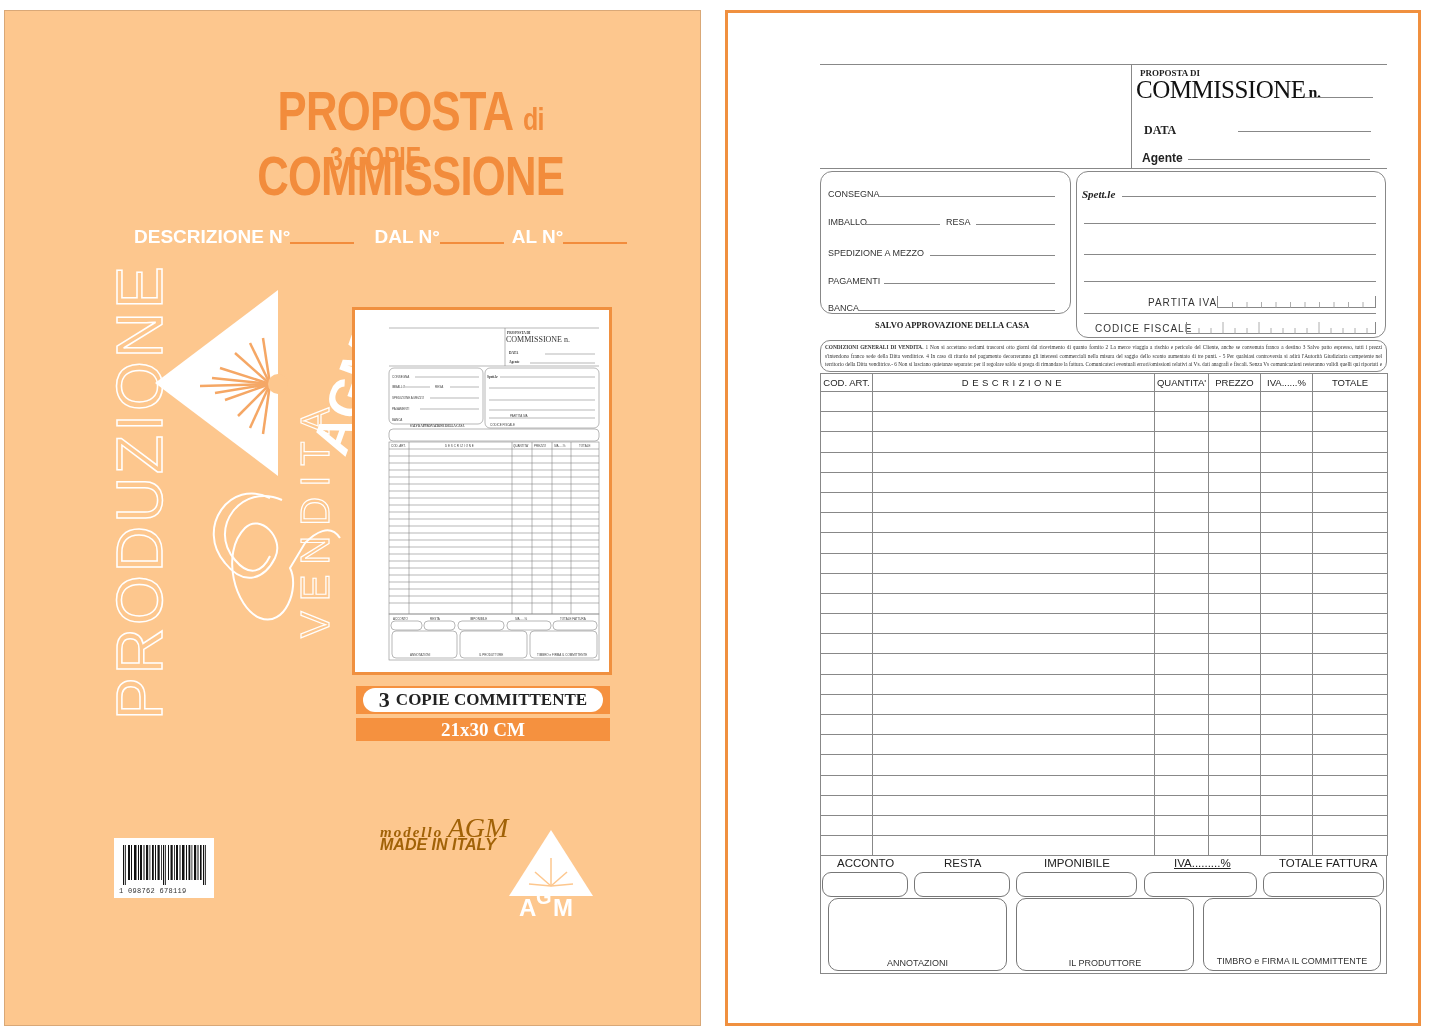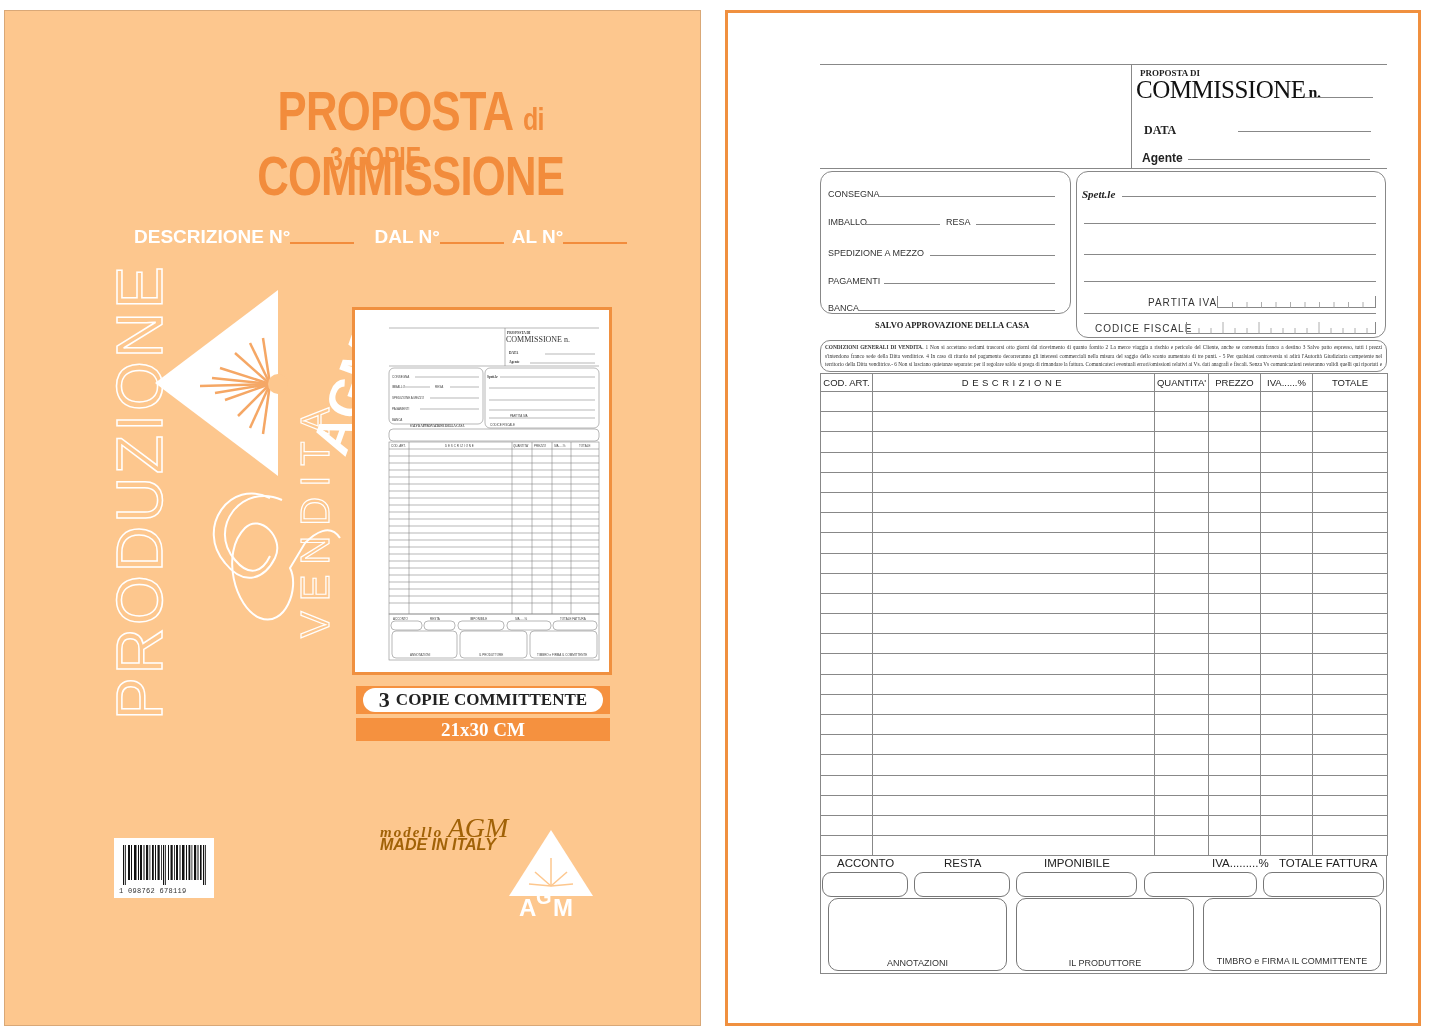--- a/index.html
+++ b/index.html
@@ -612,21 +612,21 @@
         <td></td>
       </tr>
     </tbody>
 </table>
 
 <div class="abs" style="left:820px;top:855px;width:567px;height:119px;border:1px solid #888;border-top:none;"></div>
 
 <div class="tot-lbl" style="left:837px;">ACCONTO</div>
 <div class="tot-lbl" style="left:944px;">RESTA</div>
 <div class="tot-lbl" style="left:1044px;">IMPONIBILE</div>
-<div class="tot-lbl" style="left:1212px;">IVA.........%</div>
+<div class="tot-lbl" style="left:1174px;text-decoration:underline;">IVA.........%</div>
 <div class="tot-lbl" style="left:1279px;">TOTALE FATTURA</div>
 
 <div class="pill" style="left:822px;width:86px;"></div>
 <div class="pill" style="left:914px;width:96px;"></div>
 <div class="pill" style="left:1016px;width:121px;"></div>
 <div class="pill" style="left:1144px;width:113px;"></div>
 <div class="pill" style="left:1263px;width:121px;"></div>
 
 <div class="sig" style="left:828px;width:179px;">
     <span>ANNOTAZIONI</span>

